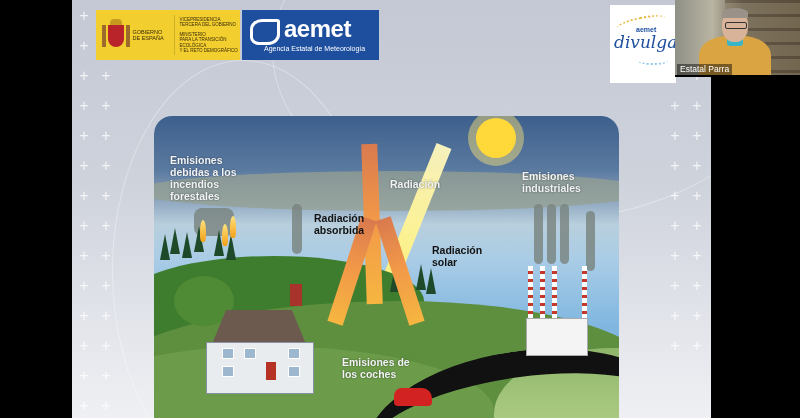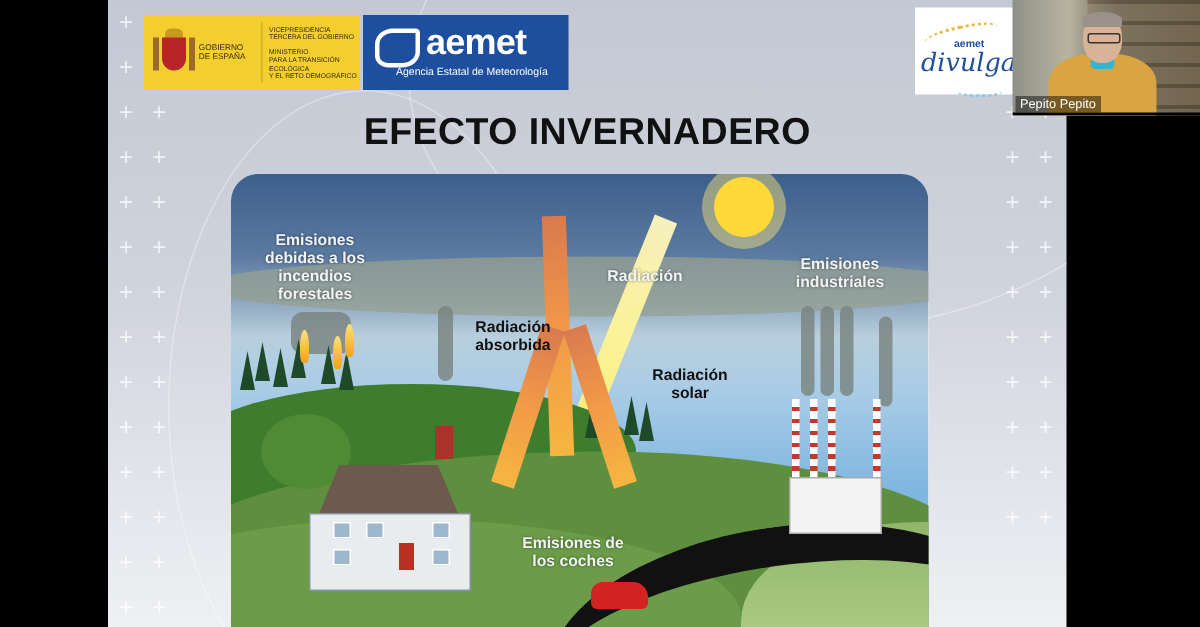--- a/index.html
+++ b/index.html
@@ -44,25 +44,25 @@
   .house .roof{position:absolute;left:10px;top:0;width:94px;height:34px;background:#6d5a4f;clip-path:polygon(15% 0,85% 0,100% 100%,0 100%);}
   .house .wall{position:absolute;left:4px;top:32px;width:106px;height:50px;background:#e9ecef;border:1px solid #8892a0;}
   .house .door{position:absolute;left:64px;top:52px;width:10px;height:18px;background:#b53224;}
   .house .win{position:absolute;width:10px;height:9px;background:#9db7cf;border:1px solid #fff;}
   .chimney{position:absolute;left:136px;top:168px;width:12px;height:22px;background:#a8332a;}
   .bush{position:absolute;border-radius:50%;background:#4f8a35;}
   .factory{position:absolute;left:368px;top:150px;width:72px;height:90px;}
   .factory .stack{position:absolute;top:0;width:5px;height:58px;background:repeating-linear-gradient(#fff 0 5px,#c4382a 5px 8px);}
   .factory .body{position:absolute;left:4px;top:52px;width:60px;height:36px;background:#f4f4f4;border:1px solid #aaa;}
   .car{position:absolute;left:240px;top:272px;width:38px;height:18px;background:#d32222;border-radius:8px 10px 4px 4px;}
-  .lbl{position:absolute;font-weight:bold;text-align:center;line-height:12px;font-size:10.5px;}
+  .lbl{position:absolute;font-weight:bold;text-align:left;line-height:12px;font-size:10.5px;}
   .lbl.light{color:#f1f3f4;text-shadow:0 0 2px rgba(0,0,0,0.5);}
   .lbl.dark{color:#111;}
   
-  .divulga{position:absolute;left:610px;top:5px;width:66px;height:58px;background:#fff;}
+  .divulga{position:absolute;left:610px;top:5px;width:66px;height:78px;background:#fff;}
   .divulga .dots{position:absolute;left:6px;top:12px;width:50px;height:10px;border-top:2px dotted #e8b83c;border-radius:50%;transform:rotate(-12deg);}
   .divulga .small{position:absolute;left:26px;top:21px;font-size:7px;font-weight:bold;color:#1d4f9e;}
   .divulga .big{position:absolute;left:4px;top:27px;font-family:"DejaVu Serif",serif;font-style:italic;font-size:17px;color:#1d4f9e;}
   .divulga .dots2{position:absolute;left:28px;top:52px;width:30px;height:6px;border-bottom:2px dotted #8cc6e8;border-radius:50%;}
   .webcam{position:absolute;left:675px;top:0;width:125px;height:77px;background:linear-gradient(90deg,#8f9186 0%,#b9b4a2 30%,#6c6656 55%,#574d3a 100%);overflow:hidden;}
   .webcam .shelf{position:absolute;left:50px;top:0;width:75px;height:77px;background:repeating-linear-gradient(180deg,#5a4c3a 0 3px,#8a7b62 3px 14px);opacity:0.55;}
   .webcam .head{position:absolute;left:47px;top:10px;width:26px;height:32px;border-radius:45%;background:#d8b39a;}
   .webcam .hair{position:absolute;left:47px;top:8px;width:26px;height:10px;border-radius:50% 50% 0 0;background:#9a9288;}
   .webcam .glasses{position:absolute;left:50px;top:22px;width:20px;height:5px;border:1px solid #333;border-radius:2px;}
   .webcam .scarf{position:absolute;left:52px;top:38px;width:16px;height:8px;background:#39b5c9;border-radius:3px;}
@@ -150,21 +150,20 @@
       <div>Y EL RETO DEMOGRÁFICO</div>
     </div>
   </div>
 
   <div class="aemet-logo">
     <div class="aemet-mark"></div>
     <div class="aemet-word">aemet</div>
     <div class="aemet-sub">Agencia Estatal de Meteorología</div>
   </div>
 
-  <div class="title">EFECTO INVERNADERO</div>
 
   <div class="illus">
     <div class="sky"></div>
     <div class="atmos"></div>
     <div class="smoke" style="left:40px;top:92px;width:40px;height:28px;"></div>
     <div class="smoke" style="left:138px;top:88px;width:10px;height:50px;"></div>
     <div class="smoke" style="left:380px;top:88px;width:9px;height:60px;"></div>
     <div class="smoke" style="left:393px;top:88px;width:9px;height:60px;"></div>
     <div class="smoke" style="left:406px;top:88px;width:9px;height:60px;"></div>
     <div class="smoke" style="left:432px;top:95px;width:9px;height:60px;"></div>
@@ -234,15 +233,15 @@
   <div class="dots2"></div>
 </div>
 
 <div class="webcam">
   <div class="shelf"></div>
   <div class="body"></div>
   <div class="scarf"></div>
   <div class="head"></div>
   <div class="hair"></div>
   <div class="glasses"></div>
-  <div class="name">Pepito Pepito</div>
+  <div class="name">Estatal Parra</div>
   <div class="bar"></div>
 </div>
 
 </body></html>

